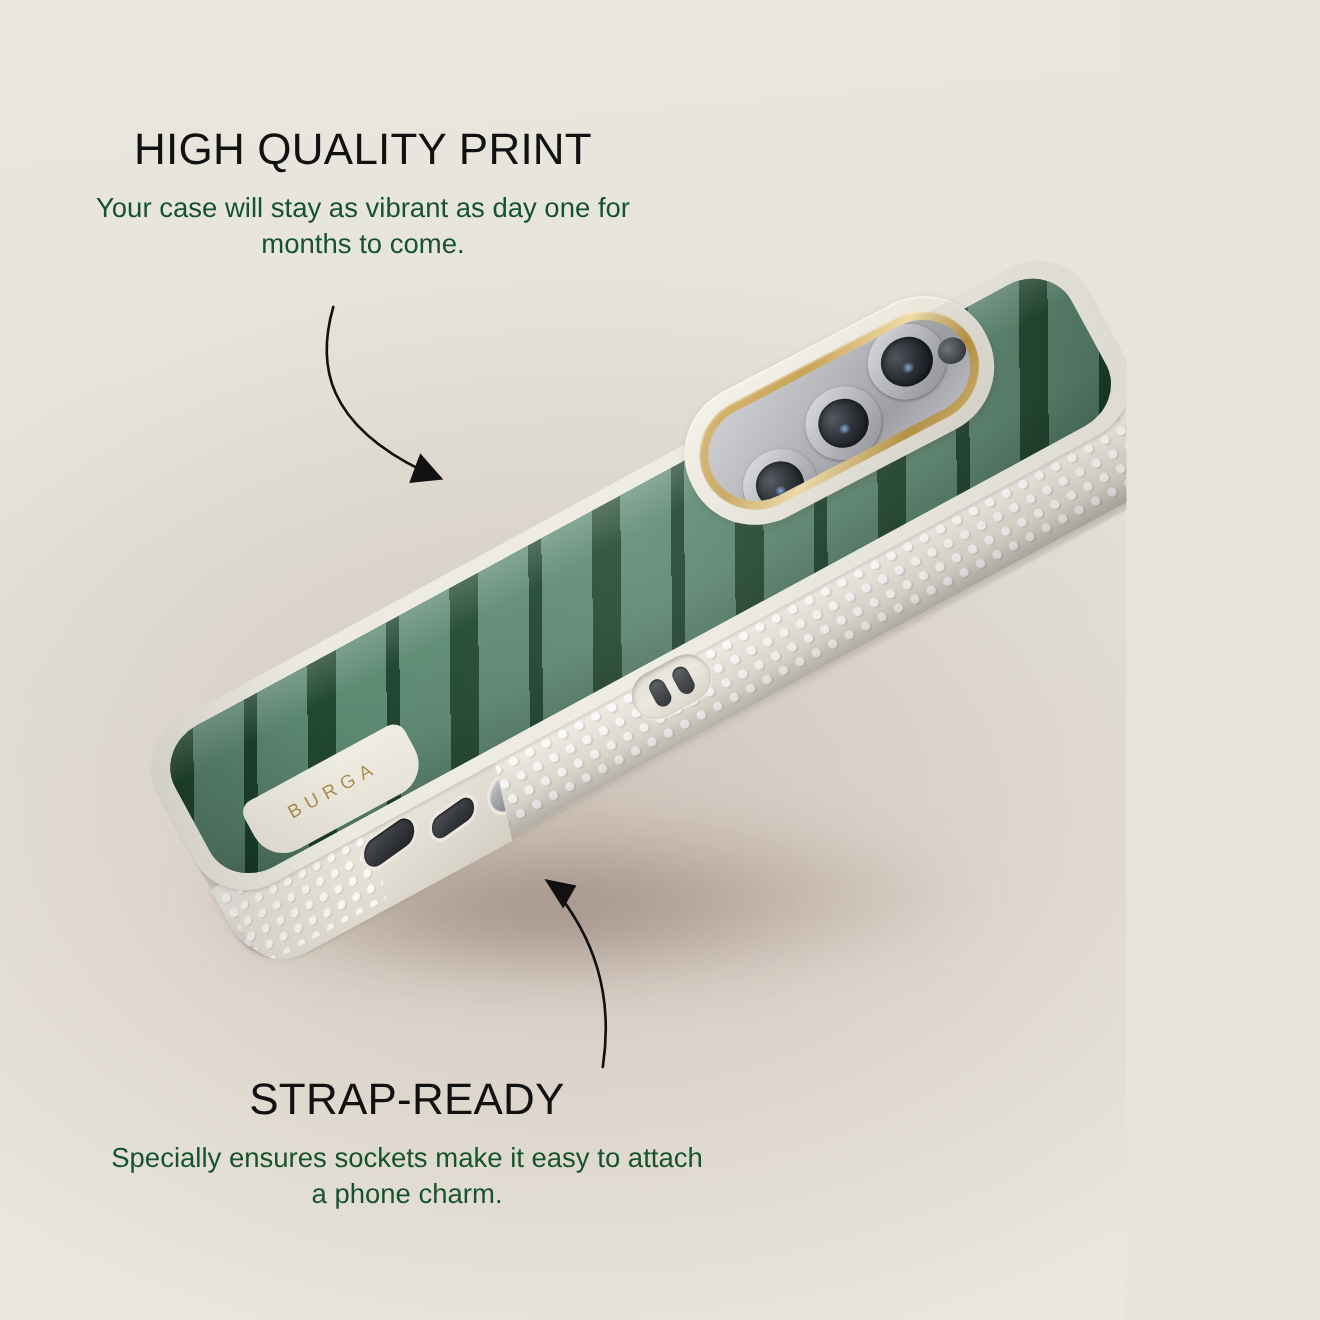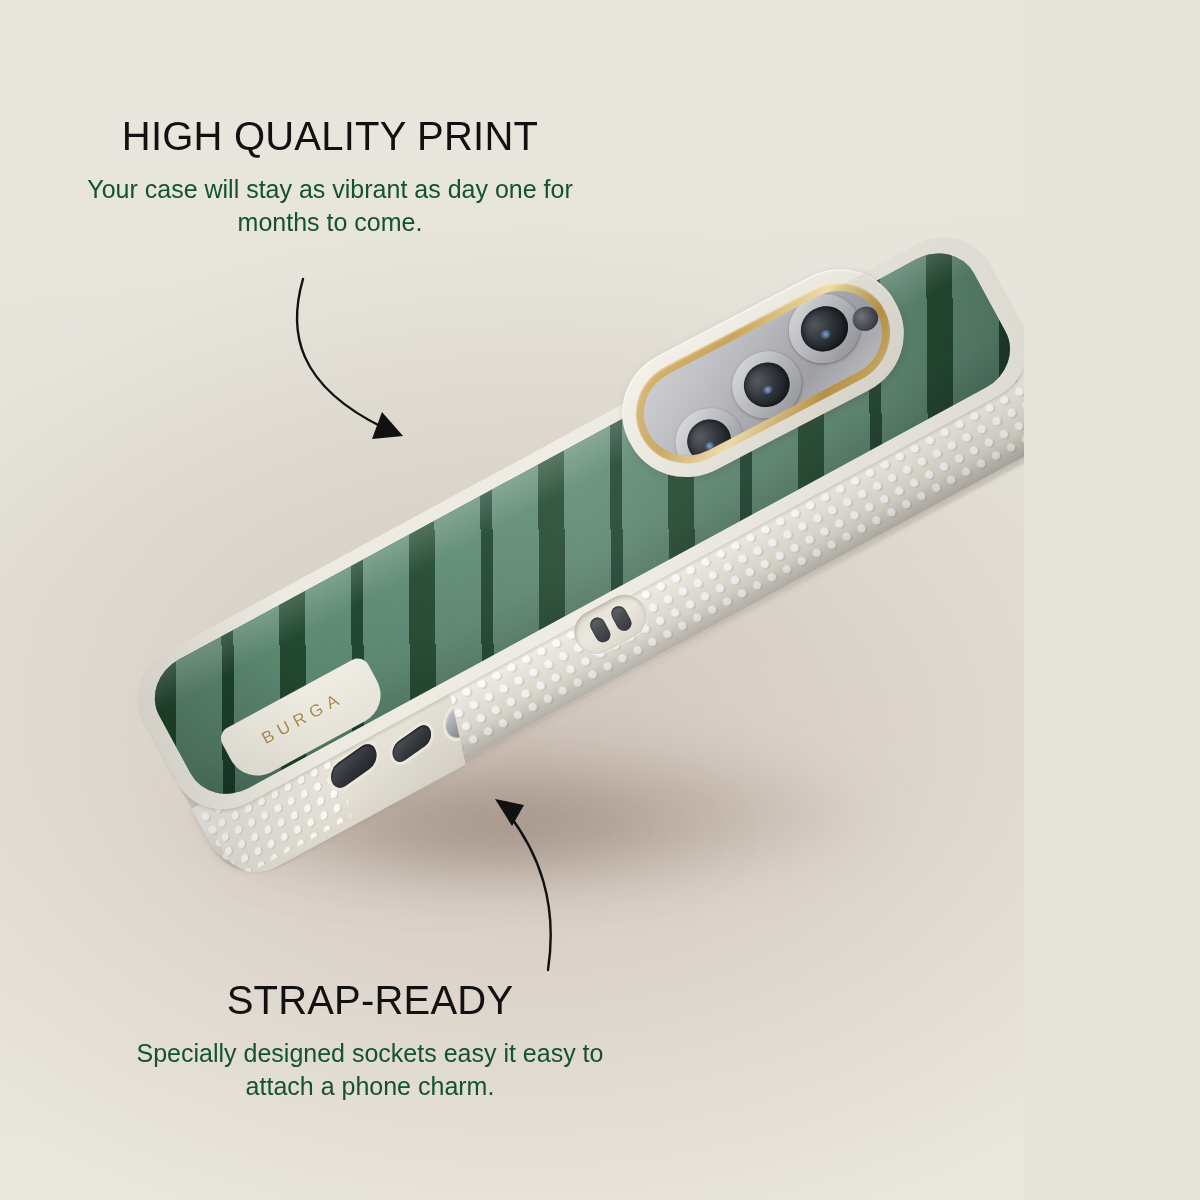--- a/index.html
+++ b/index.html
@@ -318,16 +318,16 @@
   </svg>
 
   <div class="txtblock" id="blk-print">
     <div class="htitle">HIGH QUALITY PRINT</div>
     <div class="hbody">Your case will stay as vibrant as day one for months to come.</div>
   </div>
 
 
   <div class="txtblock" id="blk-strap">
     <div class="htitle">STRAP-READY</div>
-    <div class="hbody">Specially designed sockets easy it easy to attach a phone charm.</div>
+    <div class="hbody">Specially ensures sockets make it easy to attach a phone charm.</div>
   </div>
 
 </div>
 
 </body></html>

